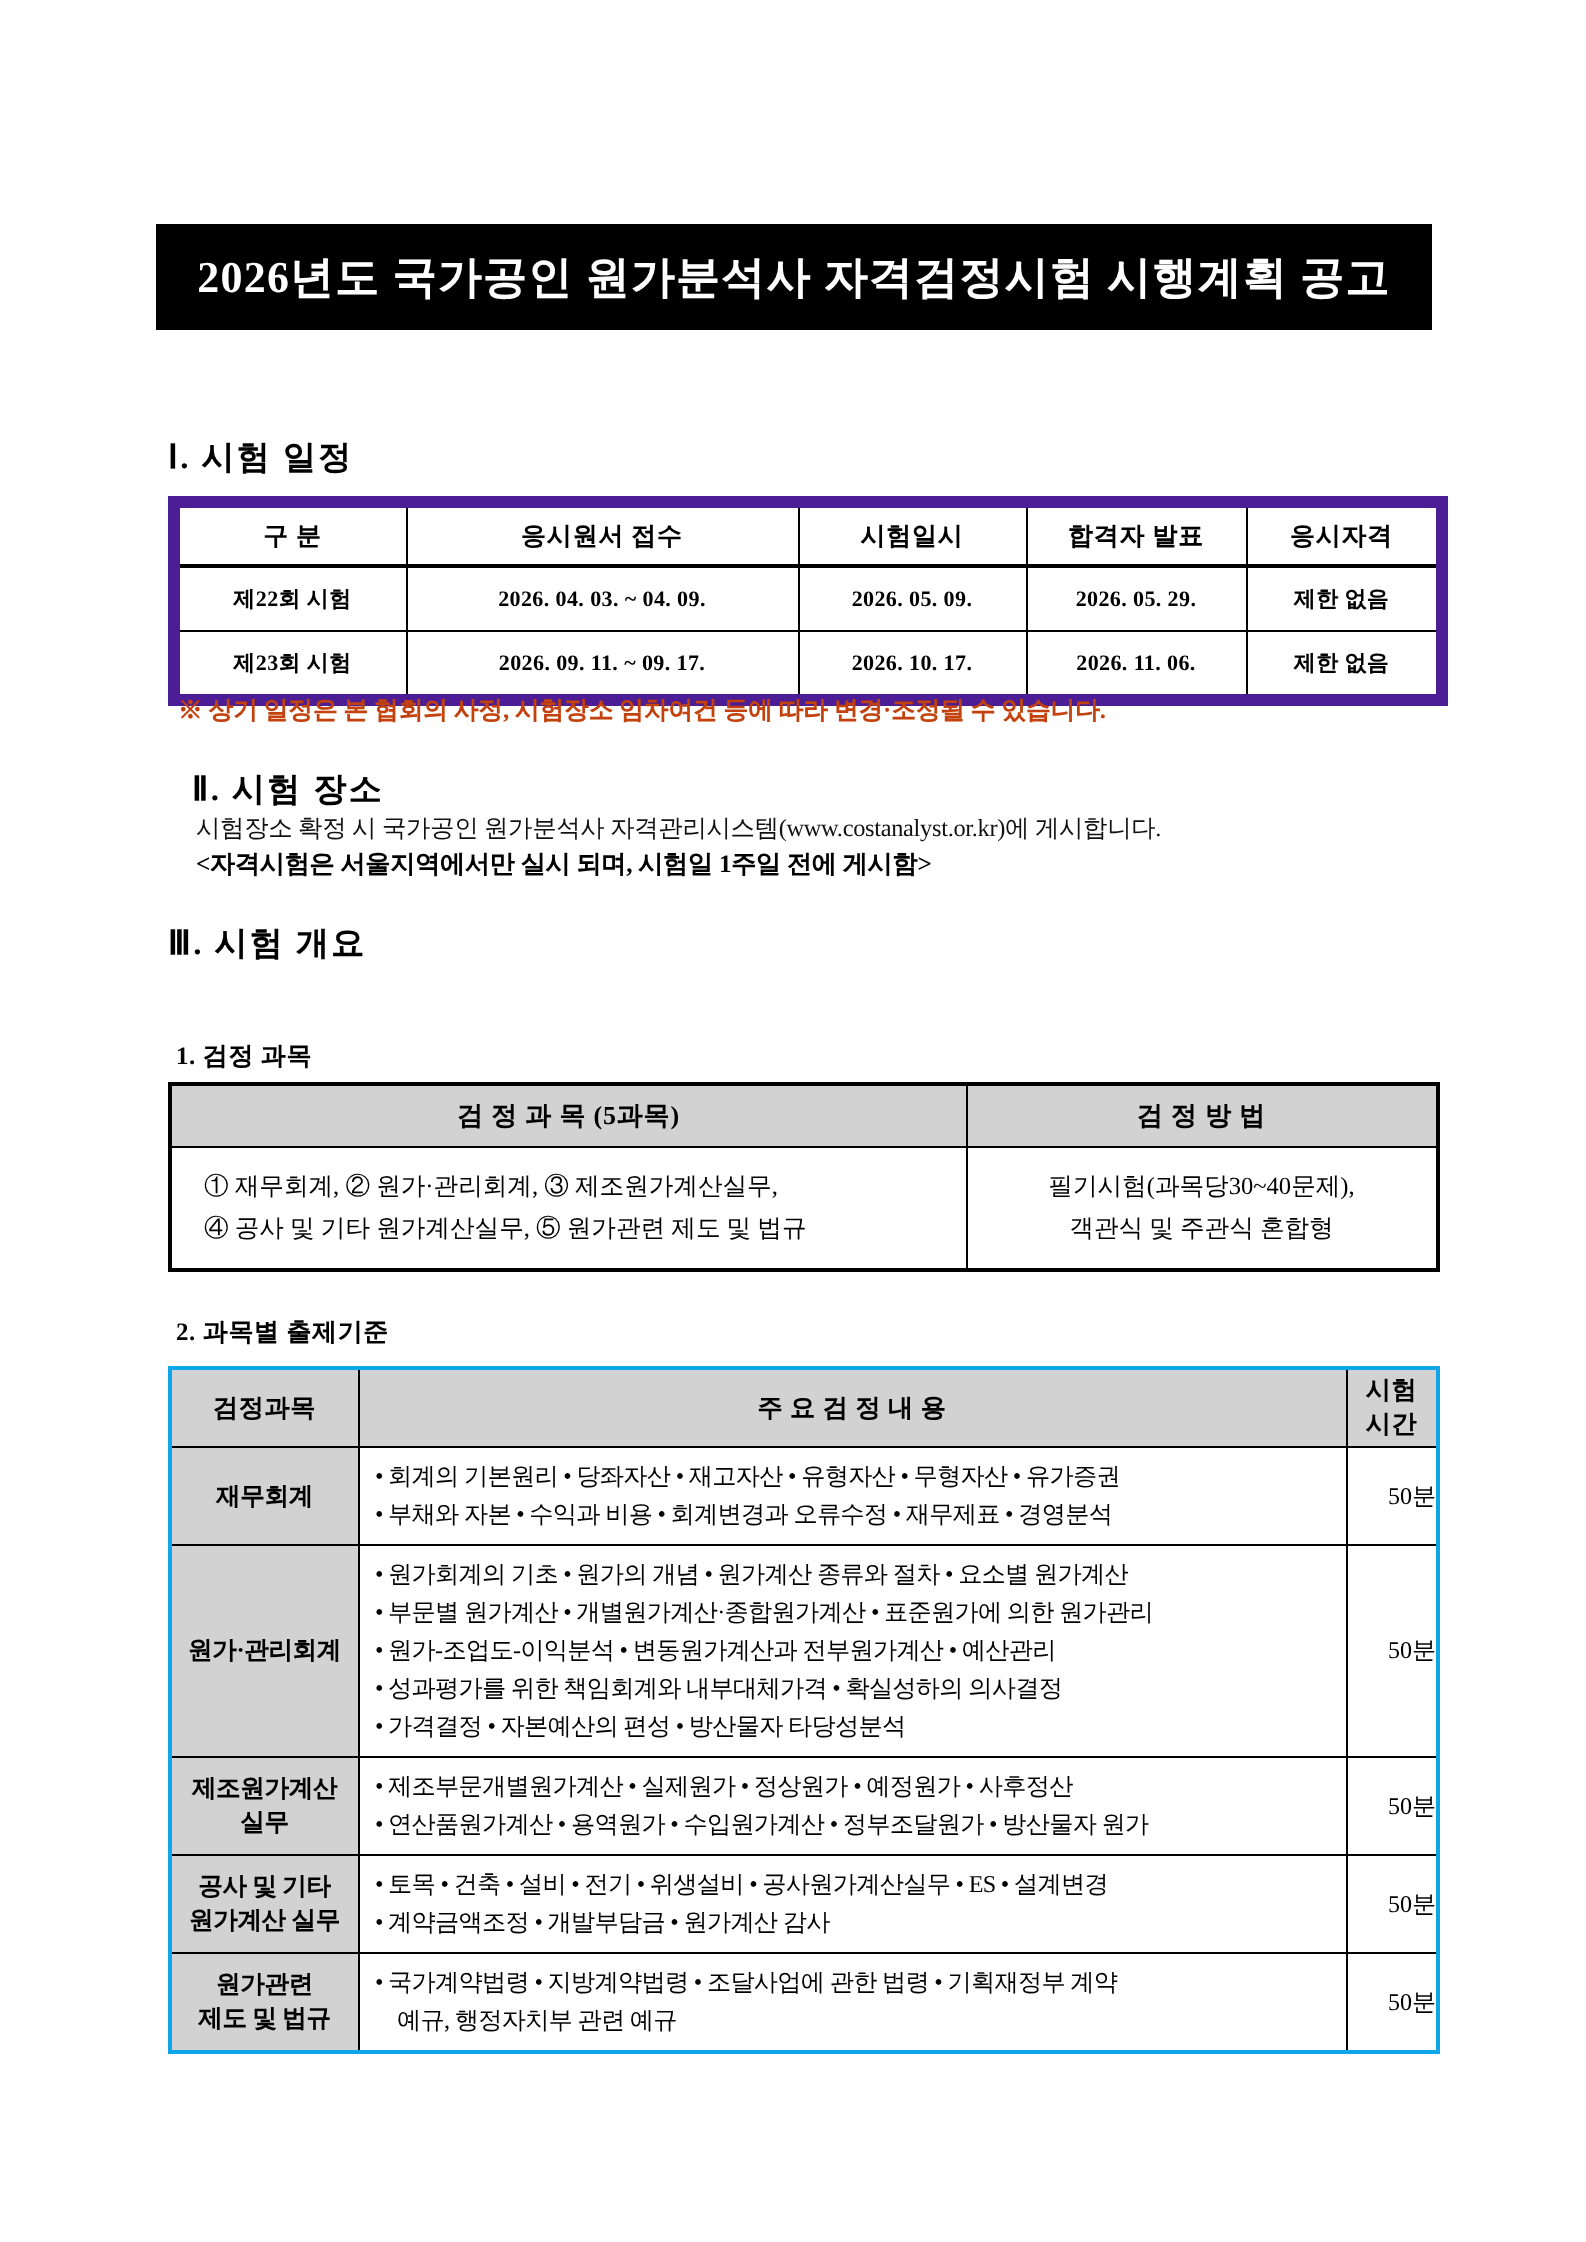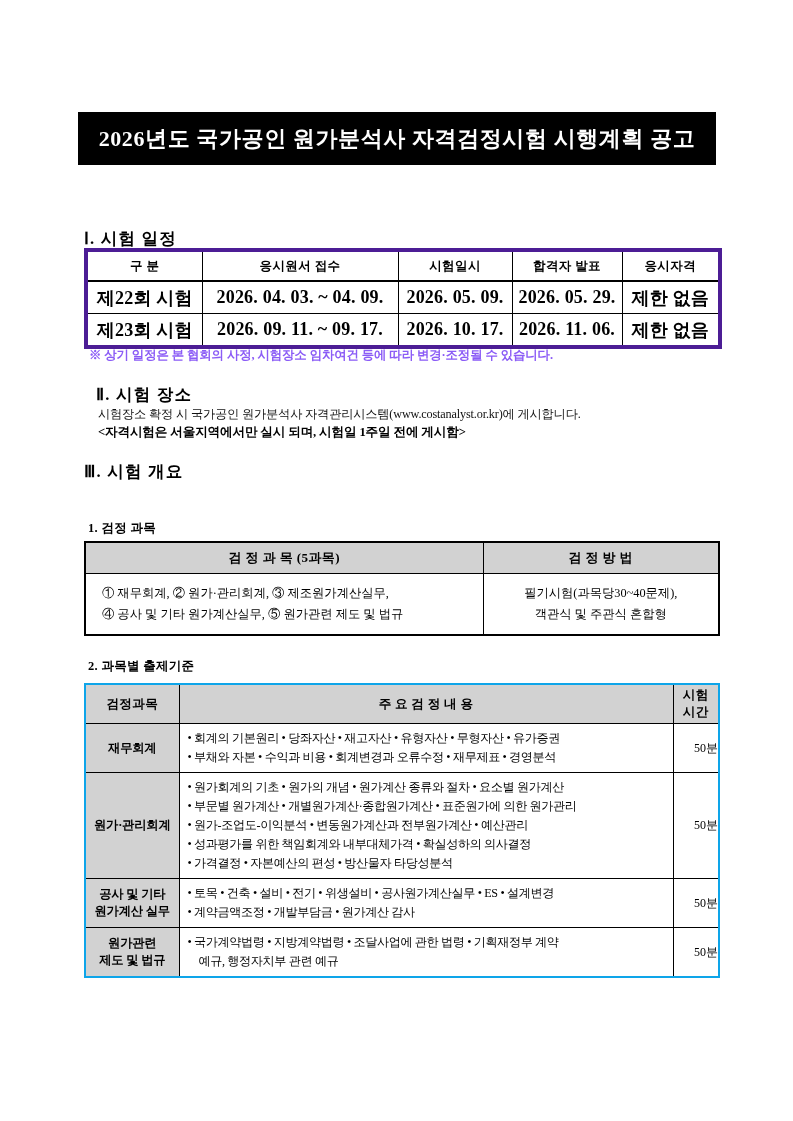--- a/index.html
+++ b/index.html
@@ -58,21 +58,21 @@
     letter-spacing: 0.3px;
     white-space: nowrap;
   }
 
   
   .abs-text {
     position: absolute;
     white-space: nowrap;
   }
   .note-blue {
-    color: #8b5cf6;
+    color: #c2410c;
     font-size: 12.4px;
     font-weight: bold;
     letter-spacing: -0.1px;
   }
   .place-line1 {
     font-size: 12.2px;
     color: #111;
     letter-spacing: -0.15px;
   }
   .place-line2 {
@@ -93,34 +93,34 @@
     padding: 0;
     vertical-align: middle;
     font-weight: normal;
   }
 
   
   #schedule-table {
     left: 84px;
     top: 248px;
     width: 634px;
-    border: 4px solid #4c1d95;
+    border: 6px solid #4c1d95;
   }
   #schedule-table th {
     height: 28px;
     font-size: 12.5px;
     font-weight: bold;
     text-align: center;
     background: #ffffff;
     border-bottom: 2px solid #000;
     letter-spacing: 0.4px;
   }
   #schedule-table td {
     height: 31px;
-    font-size: 18px;
+    font-size: 11px;
     font-weight: bold;
     text-align: center;
     letter-spacing: 0.2px;
   }
   #schedule-table .c0 { width: 116px; }
   #schedule-table .c1 { width: 196px; }
   #schedule-table .c2 { width: 114px; }
   #schedule-table .c3 { width: 110px; }
   #schedule-table .c4 { width: 98px; }
   .sp-wide { letter-spacing: 6px; }
@@ -199,21 +199,21 @@
 </style>
 </head>
 <body>
 
 <div class="page">
 
   <div class="title-banner">
     <span class="title-text">2026년도 국가공인 원가분석사 자격검정시험 시행계획 공고</span>
   </div>
 
-  <div class="sec-head" style="left:84px; top:228px;">Ⅰ. 시험 일정</div>
+  <div class="sec-head" style="left:84px; top:218px;">Ⅰ. 시험 일정</div>
 
   <table id="schedule-table">
     <colgroup>
       <col class="c0">
         <col class="c1">
         <col class="c2">
         <col class="c3">
         <col class="c4">
     </colgroup>
     <thead>
@@ -320,20 +320,31 @@
         <td class="content-cell">
           <div class="content-line">• 원가회계의 기초 • 원가의 개념 • 원가계산 종류와 절차 • 요소별 원가계산</div>
           <div class="content-line">• 부문별 원가계산 • 개별원가계산·종합원가계산 • 표준원가에 의한 원가관리</div>
           <div class="content-line">• 원가-조업도-이익분석 • 변동원가계산과 전부원가계산 • 예산관리</div>
           <div class="content-line">• 성과평가를 위한 책임회계와 내부대체가격 • 확실성하의 의사결정</div>
           <div class="content-line">• 가격결정 • 자본예산의 편성 • 방산물자 타당성분석</div>
         </td>
         <td class="time-cell">50분</td>
       </tr>
 
+      <tr>
+        <td class="subject-cell">
+          <div>제조원가계산</div>
+          <div>실무</div>
+        </td>
+        <td class="content-cell">
+          <div class="content-line">• 제조부문개별원가계산 • 실제원가 • 정상원가 • 예정원가 • 사후정산</div>
+          <div class="content-line">• 연산품원가계산 • 용역원가 • 수입원가계산 • 정부조달원가 • 방산물자 원가</div>
+        </td>
+        <td class="time-cell">50분</td>
+      </tr>
 
       <tr>
         <td class="subject-cell">
           <div>공사 및 기타</div>
           <div>원가계산 실무</div>
         </td>
         <td class="content-cell">
           <div class="content-line">• 토목 • 건축 • 설비 • 전기 • 위생설비 • 공사원가계산실무 • ES • 설계변경</div>
           <div class="content-line">• 계약금액조정 • 개발부담금 • 원가계산 감사</div>
         </td>

